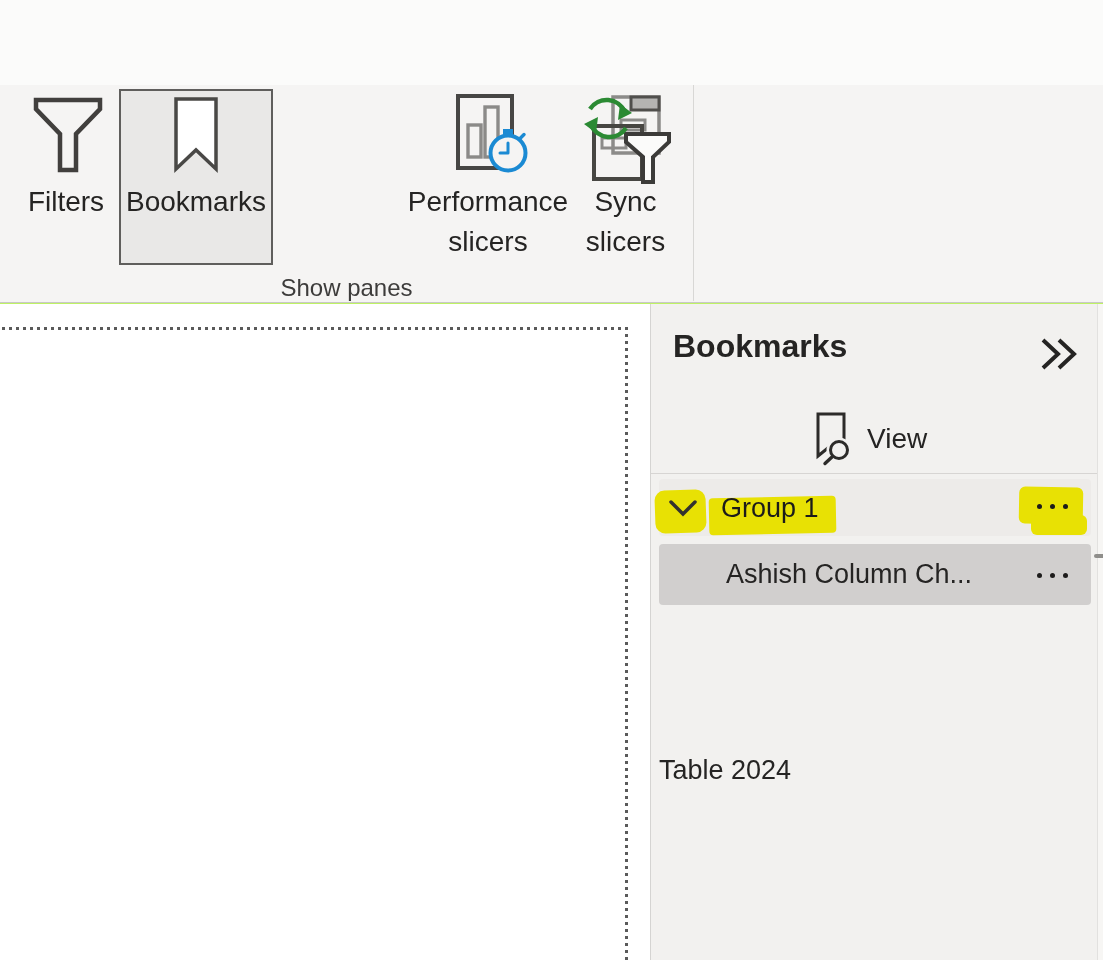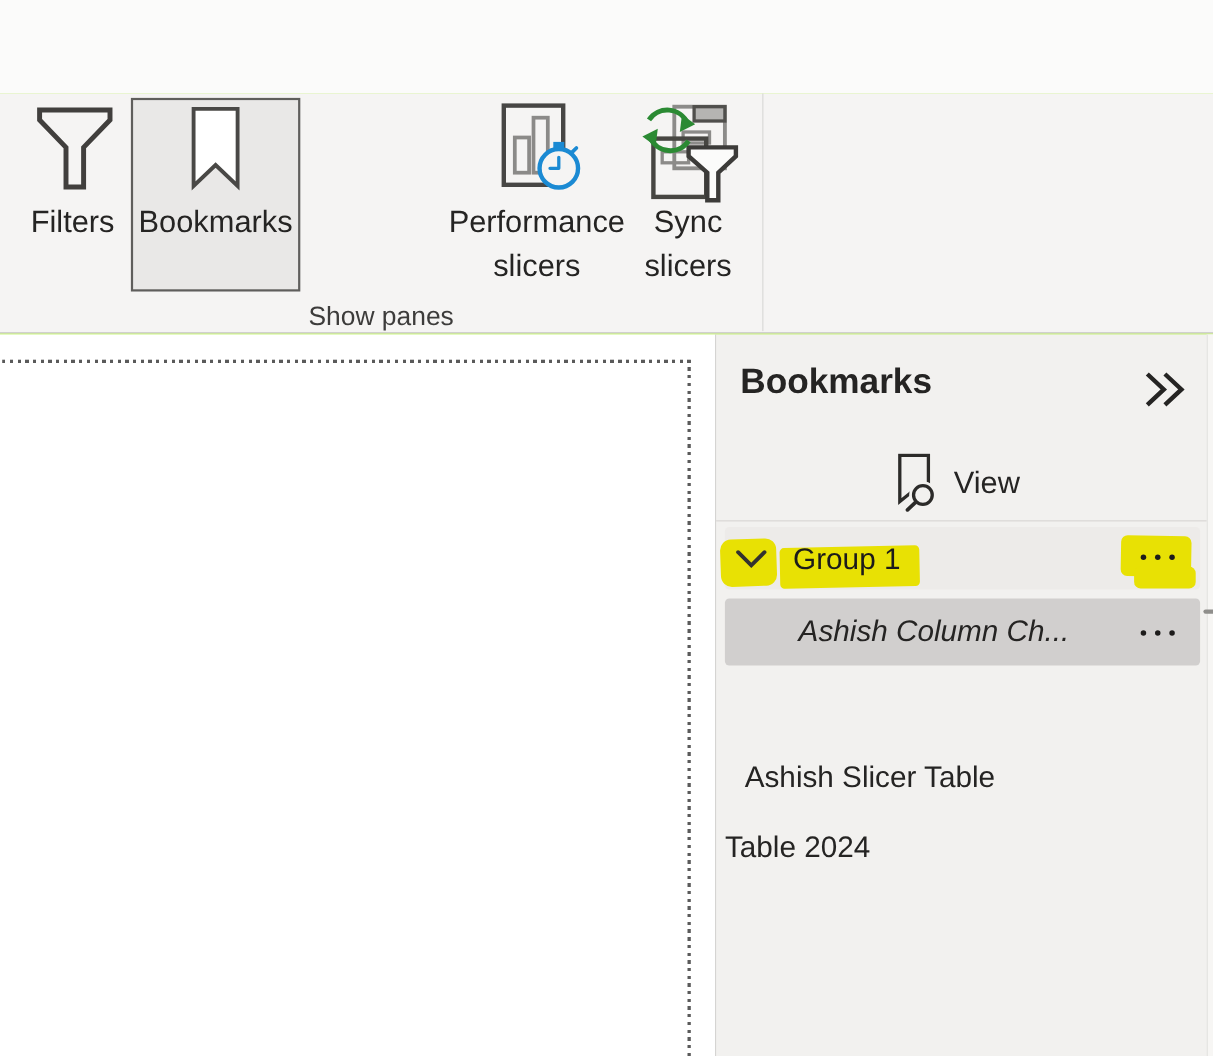--- a/index.html
+++ b/index.html
@@ -61,21 +61,21 @@
   .group-chevron { position:absolute; left:8px; top:20px; }
   .group-name { position:absolute; left:62px; top:14px; font-size:27px; color:#1c1b1a; }
 
   .dots { position:absolute; display:flex; gap:8px; align-items:center; cursor:pointer; }
   .dots i { width:5px; height:5px; border-radius:50%; background:#1d1c1b; }
   .group-row .dots { left:378px; top:25px; }
 
   .bm-item { position:absolute; left:8px; width:432px; height:56px; display:flex; align-items:center; font-size:27px; color:#252423; cursor:pointer; border-radius:4px; }
   .bm-item.selected { background:#d1cfce; height:61px; }
   .bm-item .dots { left:378px; top:29px; }
-  .item-0 { top:240px;font-style:italic; }  .item-0 .lbl { margin-left:67px; }
+  .item-0 { top:240px; }  .item-0 .lbl { margin-left:67px; }
   .item-1 { top:309px; }  .item-1 .lbl { margin-left:67px; }
   .item-2 { top:374px; }  .item-2 .lbl { margin-left:18px; }
   .item-3 { top:438px; }  .item-3 .lbl { }
 
   .scroll-gutter { position:absolute; right:0; top:0; bottom:0; width:6px; background:#f7f6f4; border-left:1px solid #e2e1df; }
   .scroll-thumb  { position:absolute; right:-2px; top:250px; width:11px; height:4px; background:#8f8e8b; border-radius:2px; cursor:pointer; }
 </style>
 </head>
 <body>
 
@@ -178,23 +178,20 @@
     <div class="bm-item selected item-0">
       <span class="lbl">Ashish Column Ch...</span>
       <div class="dots">
           <i></i>
           <i></i>
           <i></i>
         </div>
     </div>
 
 
-    <div class="bm-item item-2">
-      <span class="lbl">Ashish Slicer Table</span>
-    </div>
 
     <div class="bm-item item-3">
       <span class="lbl">Table 2024</span>
     </div>
 
     <div class="scroll-gutter"></div>
     <div class="scroll-thumb"></div>
   </div>
 
 </div>

